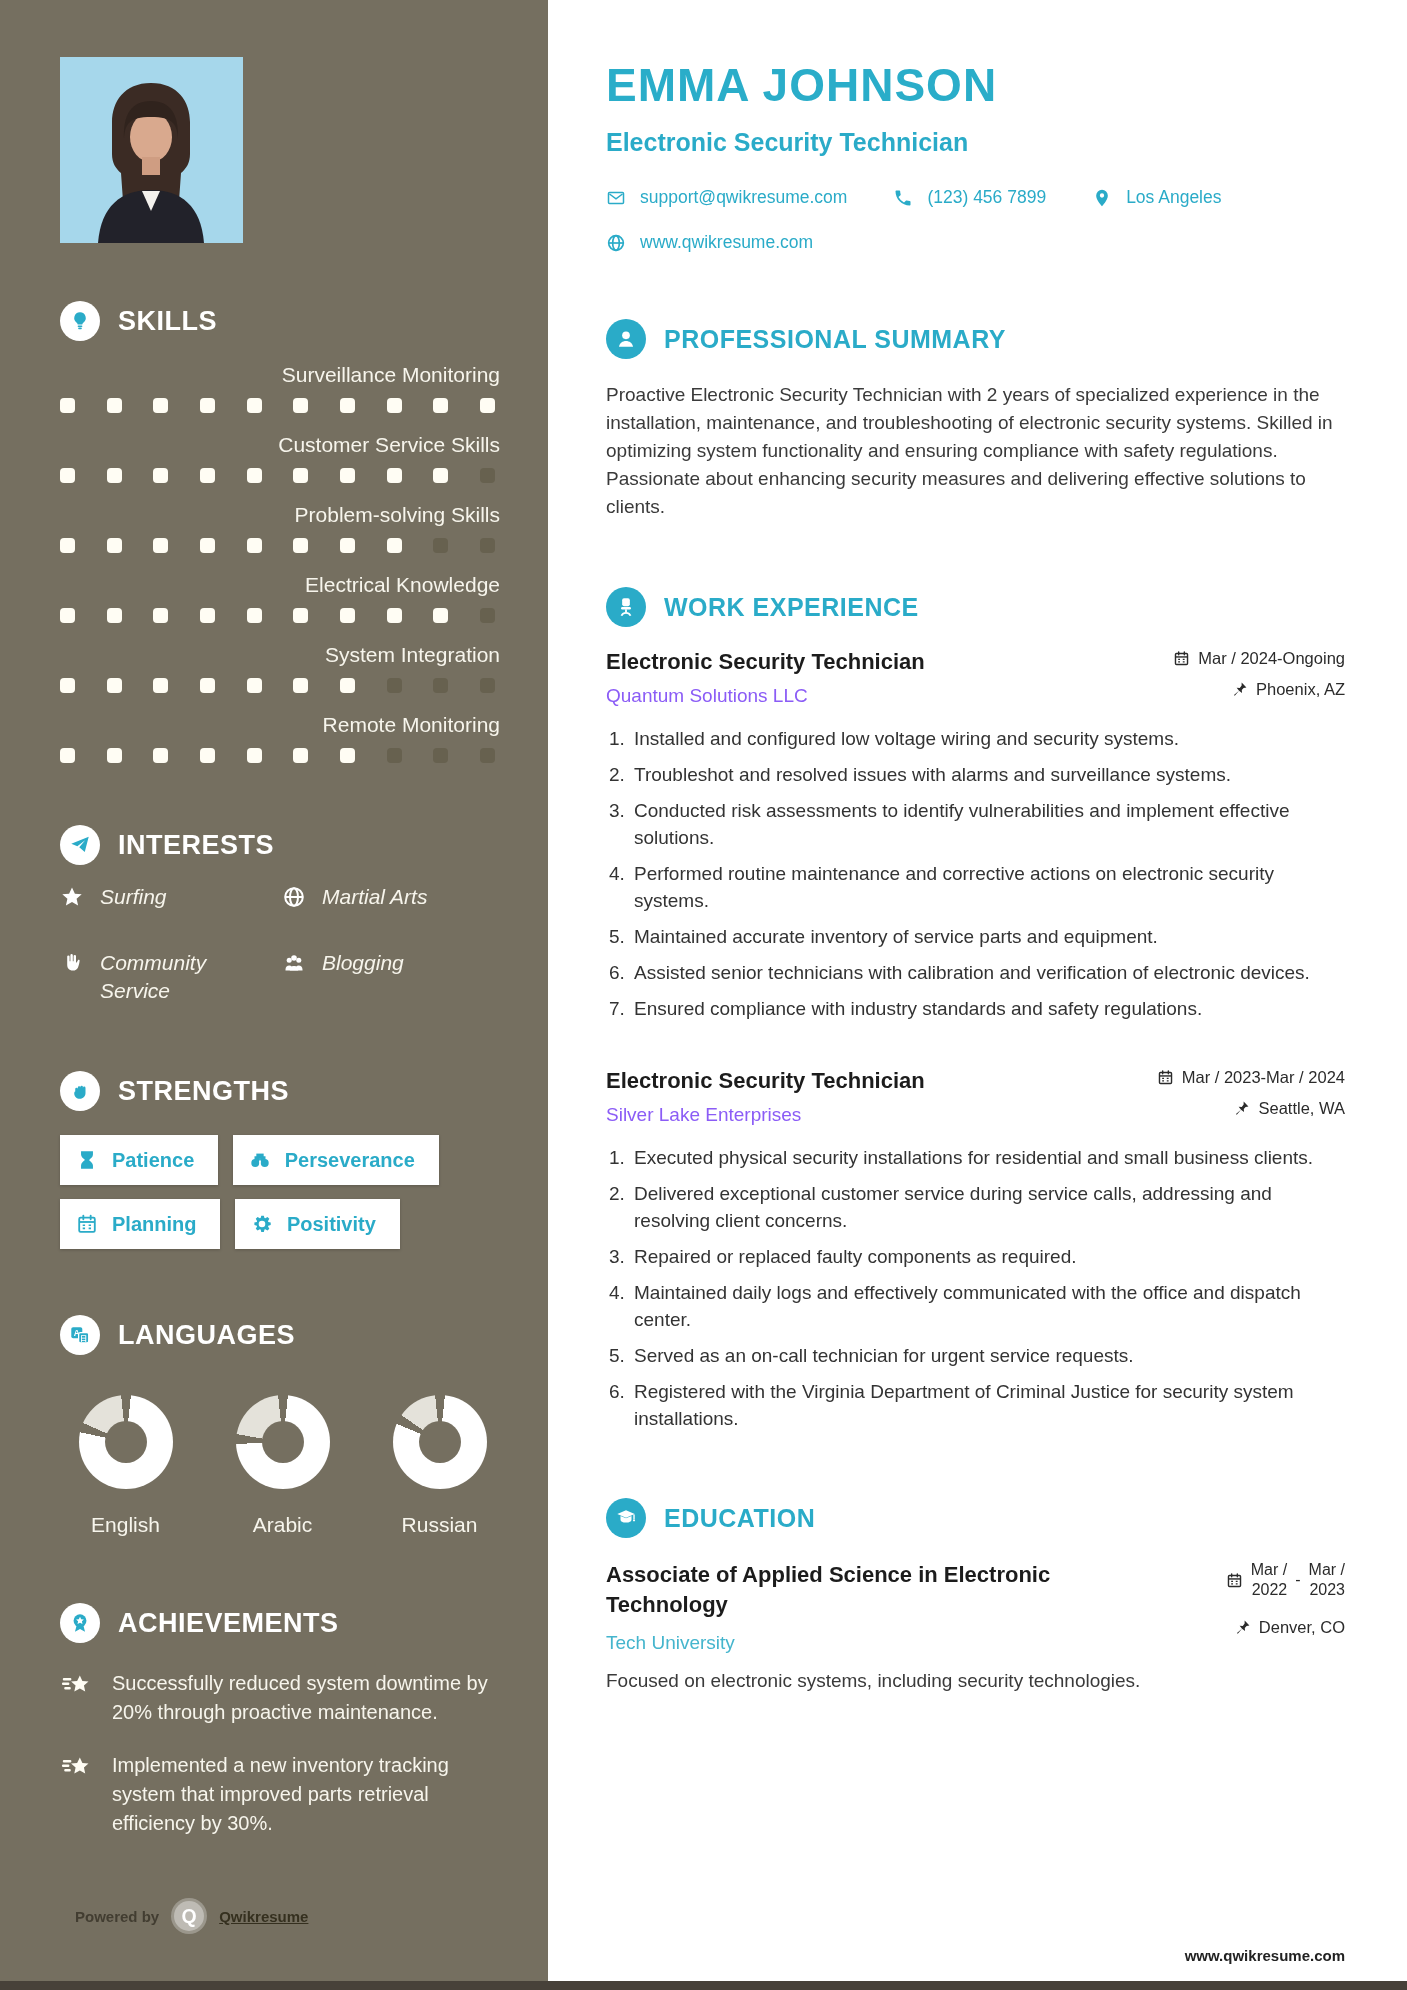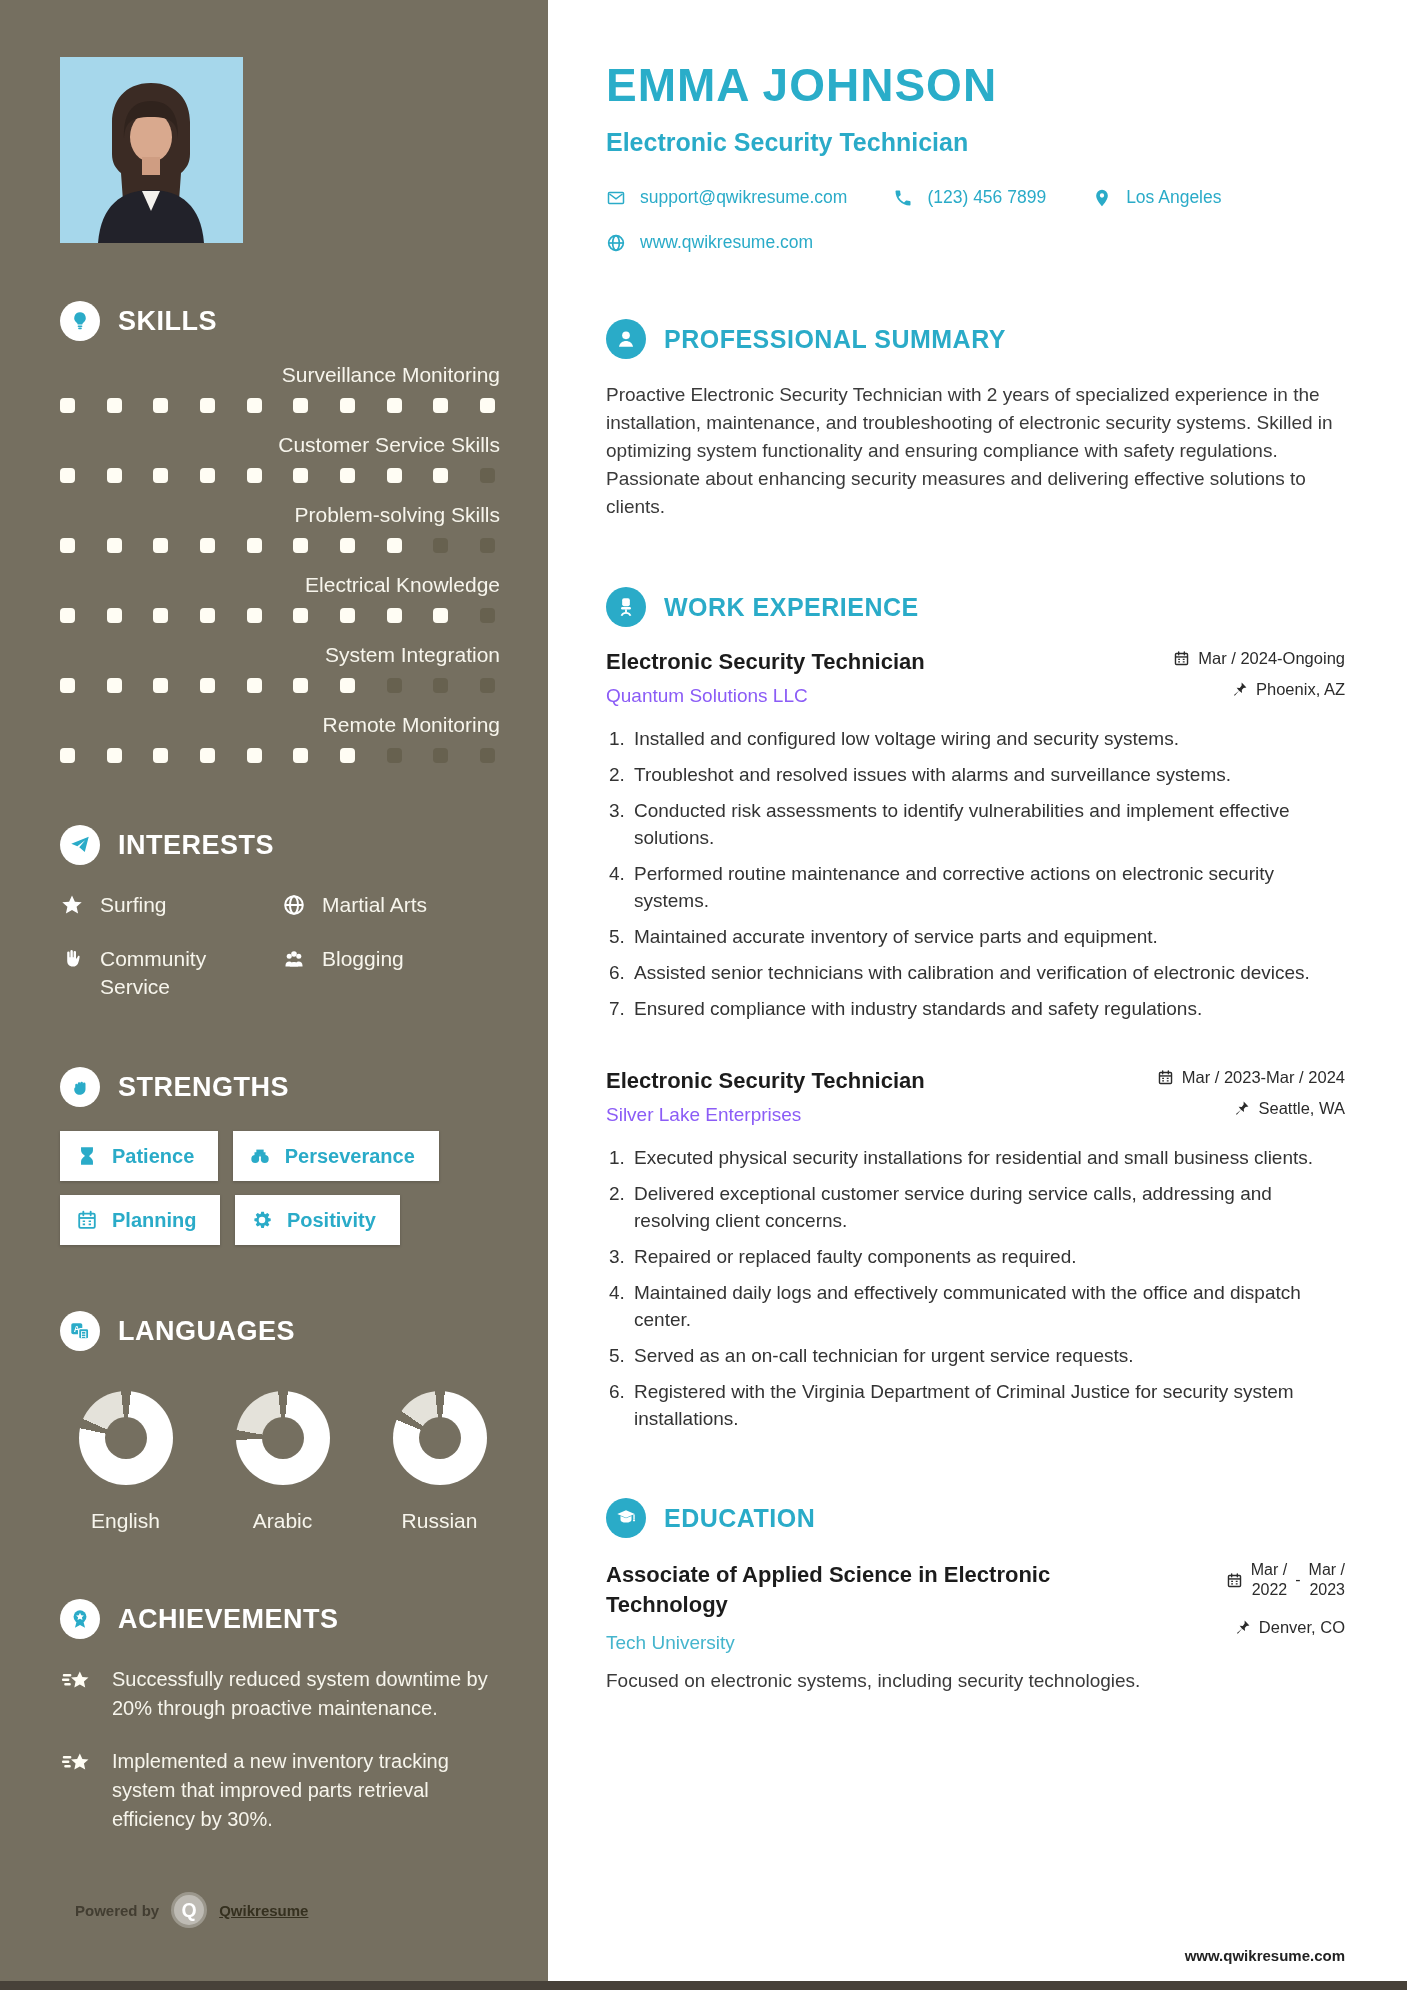--- a/index.html
+++ b/index.html
@@ -20,21 +20,21 @@
 
   .skills-sec { margin-top:58px; }
   .skills-list { margin-top:22px; }
   .skill { margin-bottom:20px;text-align:right; }
   .skill-name { font-size:21px; margin-bottom:11px; color:#f7f5ec; }
   .dots { display:flex; justify-content:space-between; width:435px; }
   .dot { width:15px; height:15px; border-radius:4px; background:#fffdf4; }
   .dot.off { background:#67614f; }
 
   .interests-sec { margin-top:62px; }
-  .int-grid { margin-top:26px; display:grid; grid-template-columns:222px 1fr; row-gap:26px; }
+  .int-grid { margin-top:18px; display:grid; grid-template-columns:222px 1fr; row-gap:38px;font-style:italic; }
   .int-item { display:flex; gap:16px; font-size:21px; line-height:28px; color:#f7f5ec; }
   .int-item .i-ic { width:24px; height:24px; color:#ffffff; flex:0 0 auto; margin-top:2px; }
   .int-item .i-ic svg { width:24px; height:24px; }
 
   .strengths-sec { margin-top:66px; }
   .pills { margin-top:24px; width:440px; }
   .pill { display:inline-flex; align-items:center; gap:14px; background:#ffffff; color:#2aabc8;
           height:50px; padding:0 24px 0 16px; margin:0 10px 14px 0; box-shadow:0 1px 3px rgba(0,0,0,.2); }
   .pill .i-ic { width:22px; height:22px; }
   .pill .i-ic svg { width:22px; height:22px; }
@@ -47,21 +47,21 @@
   .donut .hole { position:absolute; left:50%; top:50%; width:42px; height:42px; margin:-21px 0 0 -21px; border-radius:50%; background:#756f60; }
   .lang-label { margin-top:24px; font-size:21px; color:#f7f5ec; }
 
   .achievements-sec { margin-top:66px; }
   .ach-list { margin-top:26px; }
   .ach-item { display:flex; gap:16px; margin-bottom:24px; }
   .ach-item .i-ic { width:36px; height:36px; color:#fffdf4; flex:0 0 auto; }
   .ach-item .i-ic svg { width:34px; height:34px; }
   .ach-text { font-size:20px; line-height:29px; color:#f7f5ec; }
 
-  .side-footer { position:absolute; left:75px; bottom:62px; display:flex; align-items:center; gap:12px; }
+  .side-footer { position:absolute; left:75px; bottom:56px; display:flex; align-items:center; gap:12px; }
   .powered { font-size:15px; color:#423d31; font-weight:bold; }
   .qlogo { width:36px; height:36px; border-radius:50%; background:rgba(255,255,255,.28); display:flex; align-items:center; justify-content:center; color:#ffffff; }
   .qlogo svg { width:36px; height:36px; }
   .brand { font-size:15px; color:#35301f; font-weight:bold; text-decoration:underline; }
 
   
   .main { position:absolute; left:548px; top:0; width:859px; padding:58px 62px 0 58px; color:#333; }
   .name { font-size:46px; font-weight:800; letter-spacing:1px; color:#2aadc9; }
   .role { margin-top:16px; font-size:25px; font-weight:600; color:#2aabc8; }
   .contact-row { margin-top:30px; display:flex; align-items:center; gap:14px; font-size:17.5px; color:#2aabc8; }

